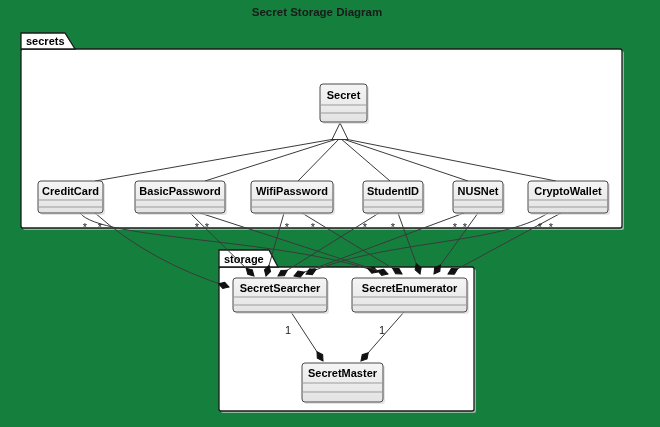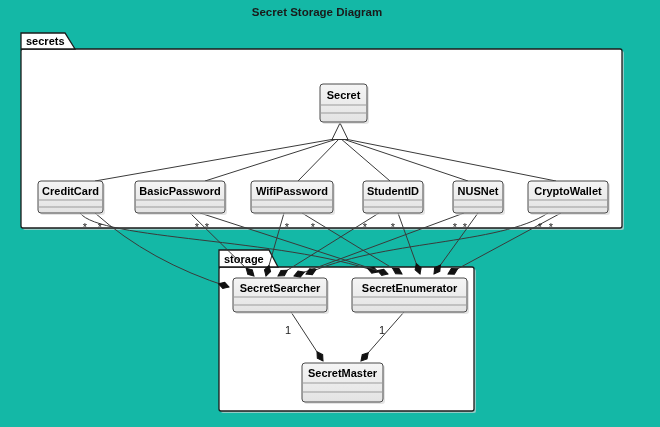--- a/index.html
+++ b/index.html
@@ -1,16 +1,16 @@
 <!DOCTYPE html>
 <html><head>
 <meta charset="utf-8">
 <style>
   html,body{margin:0;padding:0;background:#ffffff;}
-  .stage{position:relative;width:660px;height:427px;background:#14b8a6;overflow:hidden;}
+  .stage{position:relative;width:660px;height:427px;background:#15803d;overflow:hidden;}
   svg{display:block;}
   .title-text{font:bold 11.5px "Liberation Sans", sans-serif;fill:#1a1a1a;text-anchor:middle;}
   .pkg-body{fill:#ffffff;stroke:#1b1b1b;stroke-width:1.3;}
   .pkg-tab{fill:#ffffff;stroke:#1b1b1b;stroke-width:1.3;}
   .pkg-label{font:bold 11px "Liberation Sans", sans-serif;fill:#000;text-anchor:start;}
   .shadow{fill:#d6d6d6;opacity:0.65;}
   .cls-box{fill:url(#boxGrad);stroke:#4a4a4a;stroke-width:1;}
   .sep{stroke:#9b9b9b;stroke-width:1;}
   .cls-name{font:bold 11px "Liberation Sans", sans-serif;fill:#000;text-anchor:middle;}
   .edge{stroke:#3a3a3a;stroke-width:1;fill:none;}

